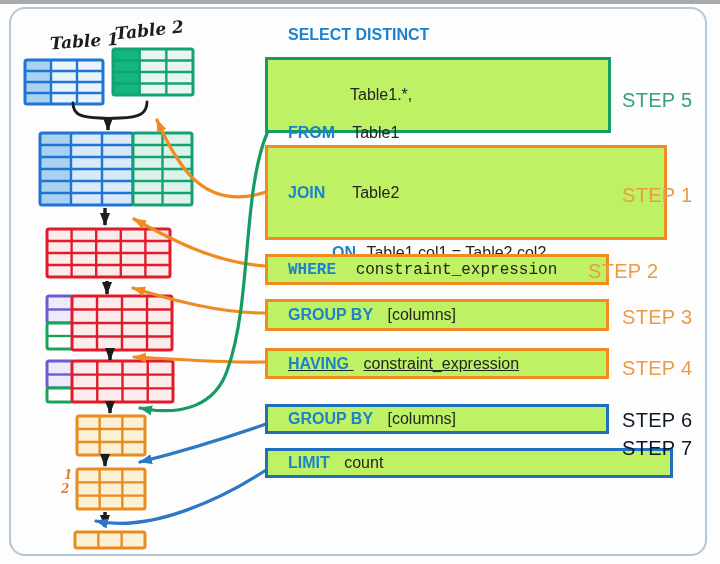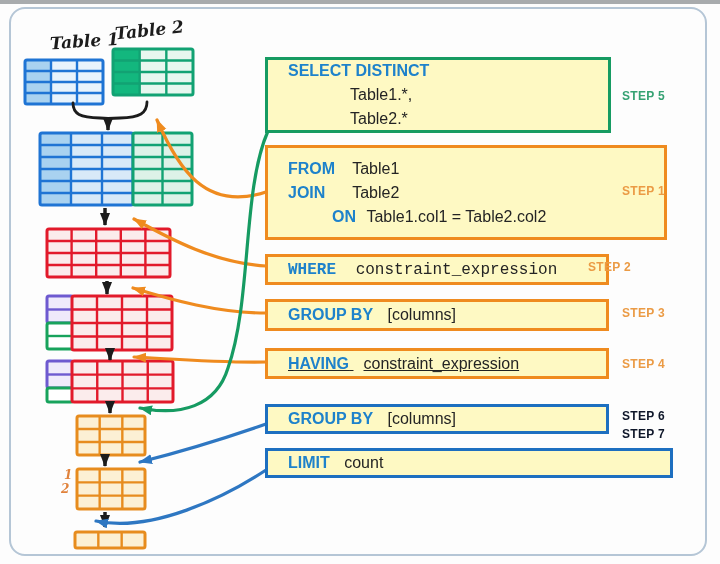--- a/index.html
+++ b/index.html
@@ -2,32 +2,32 @@
 <html><head>
 <meta charset="utf-8">
 <style>
   html,body{margin:0;padding:0;background:#ffffff;}
   #app{position:relative;width:720px;height:564px;background:#fdfdfd;overflow:hidden;
        font-family:"Liberation Sans",sans-serif;}
   .top-strip{position:absolute;left:0;top:0;width:720px;height:4px;background:#63676b;opacity:.55;}
   .frame{position:absolute;left:9px;top:7px;width:694px;height:545px;border:2px solid #b5c6d6;
          border-radius:16px;background:transparent;}
   #diagram-svg{position:absolute;left:0;top:0;}
-  .clause-box{position:absolute;background:#fef9c3;border:3px solid;box-sizing:border-box;
+  .clause-box{position:absolute;background:#bef264;border:3px solid;box-sizing:border-box;
               display:flex;flex-direction:column;justify-content:center;
-              padding-left:20px;font-size:16px;line-height:24px;color:#222;}
+              padding-left:20px;font-size:16px;line-height:24px;color:#222;gap:36px;}
   .b-green{border-color:#169b62;}
   .b-orange{border-color:#ef8b1f;}
   .b-blue{border-color:#1d6fc0;}
   .kw{color:#1e82cb;font-weight:bold;}
   .arg{color:#242424;margin-left:10px;}
   .kw-fixed{display:inline-block;min-width:58px;margin-right:2px;}
   .indent-on{margin-left:44px;}
   .indent-sel{margin-left:62px;color:#242424;}
-  .step-label{position:absolute;font-weight:bold;font-size:12px;letter-spacing:.3px;white-space:nowrap;}
+  .step-label{position:absolute;font-weight:normal;font-size:20px;letter-spacing:.3px;white-space:nowrap;}
   .s-green{color:#36a273;}
   .s-orange{color:#eb9b45;}
   .s-blue{color:#0f172a;}
   .hand{position:absolute;font-family:"DejaVu Serif",serif;font-style:italic;font-weight:bold;
         color:#1c1c1c;font-size:17px;white-space:nowrap;}
   .rownum{position:absolute;font-family:"DejaVu Serif",serif;font-style:italic;font-weight:bold;
           color:#e0823c;font-size:12px;line-height:12px;}
 </style>
 </head>
 <body>
@@ -262,14 +262,14 @@
     </div>
   </div>
   <div class="step-label s-blue" style="left:622px;top:409px;">STEP 6</div>
 
   <div class="clause-box b-blue" style="left:265px;top:448px;width:408px;height:30px;">
     <div>
       <span class="kw">LIMIT</span>
       <span class="arg">count</span>
     </div>
   </div>
-  <div class="step-label s-blue" style="left:622px;top:427px;">STEP 7</div>
+  <div class="step-label s-blue" style="left:622px;top:437px;">STEP 7</div>
 </div>
 
 </body></html>

